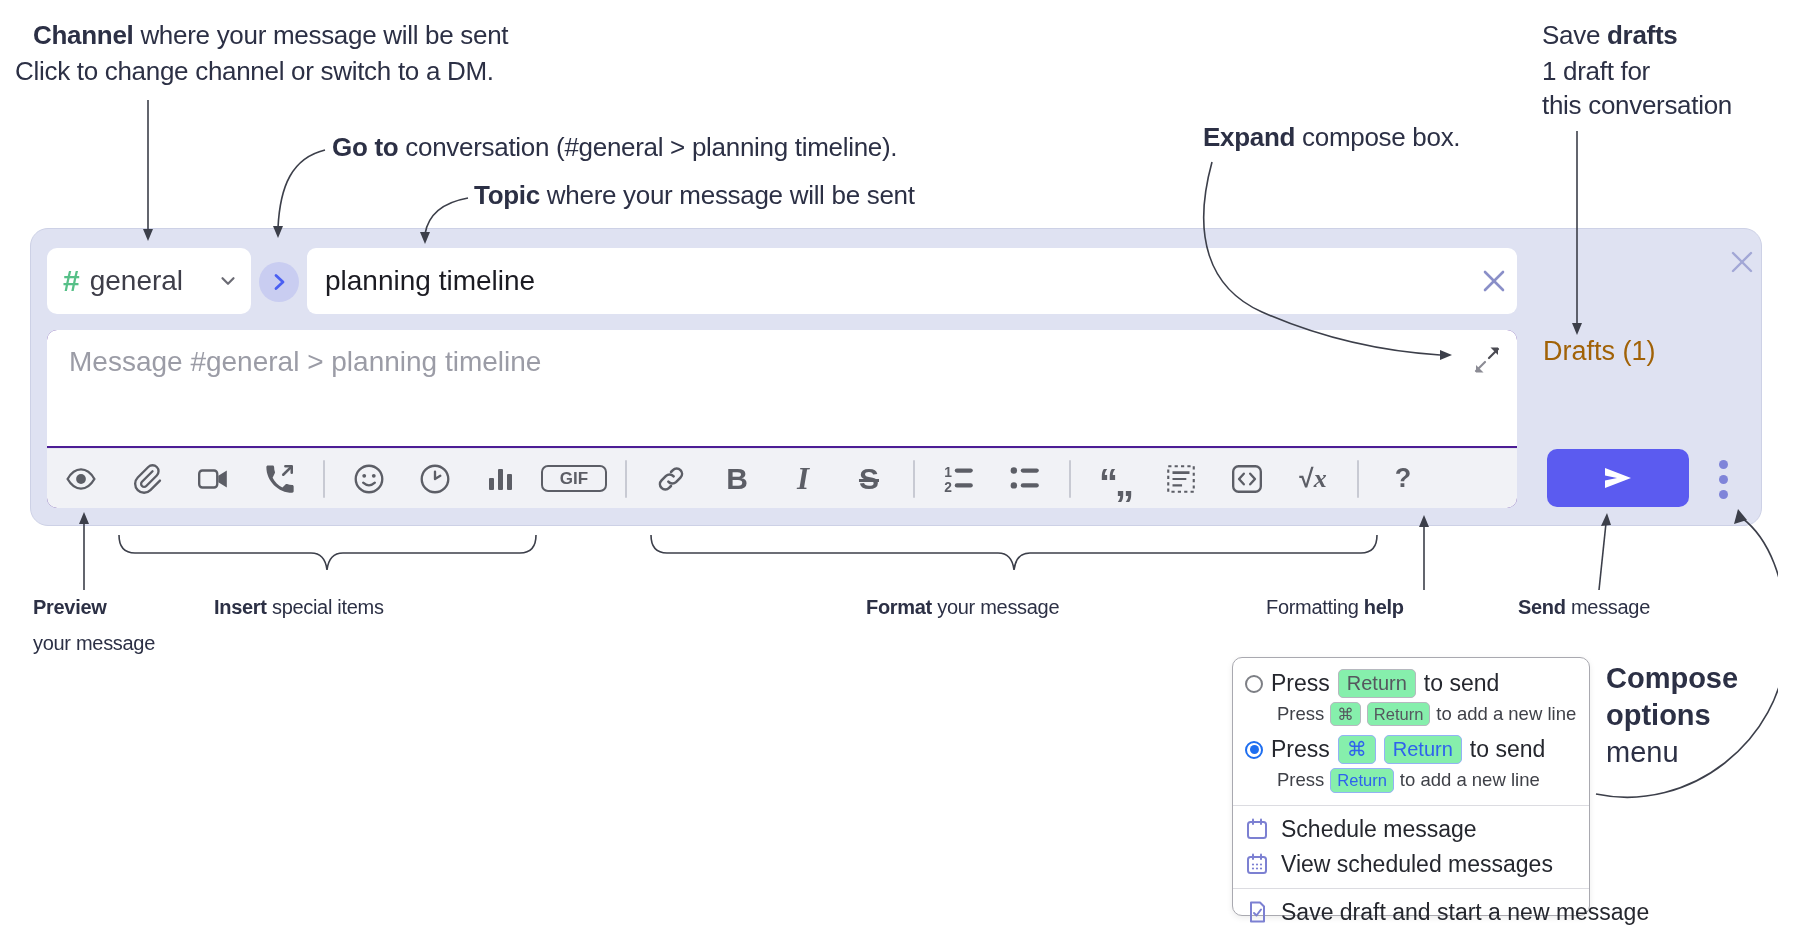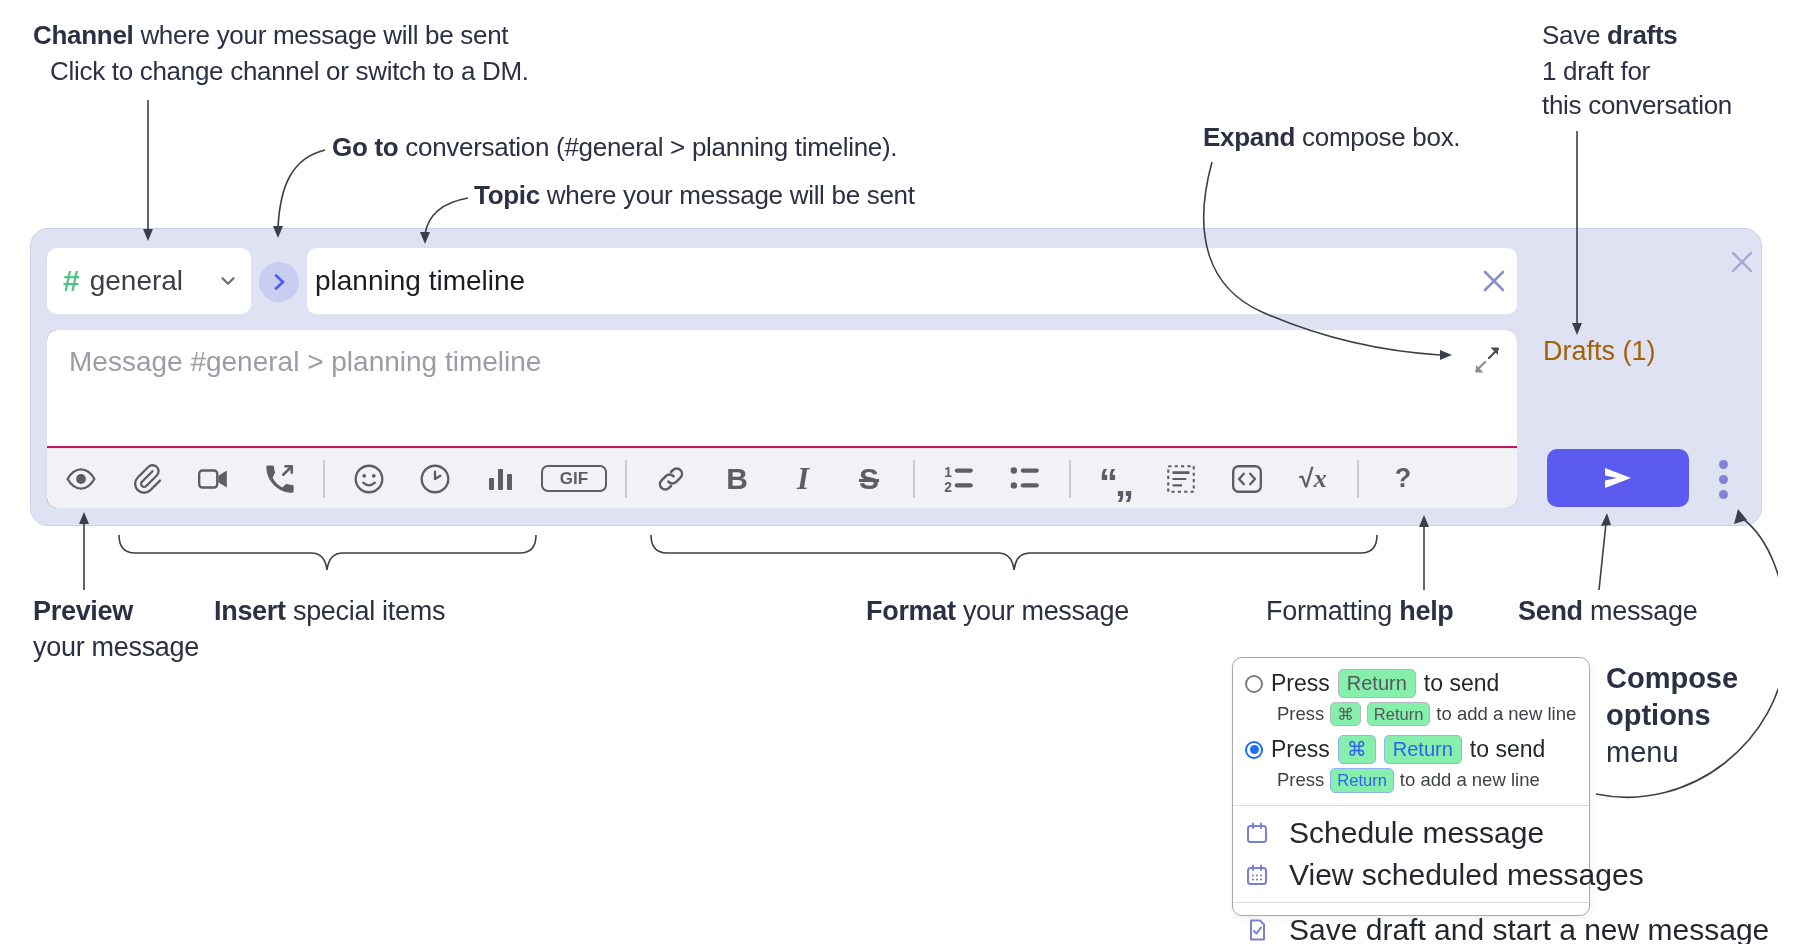--- a/index.html
+++ b/index.html
@@ -15,24 +15,24 @@
   .panel{position:absolute;left:30px;top:228px;width:1732px;height:298px;background:#dfe2f2;
          border:1px solid #cdd1e6;border-radius:18px;box-sizing:border-box;z-index:1;}
   .chan-sel{position:absolute;left:16px;top:19px;width:204px;height:66px;background:#fff;border-radius:10px;
             display:flex;align-items:center;padding:0 12px;box-sizing:border-box;cursor:pointer;}
   .hash{color:#57c088;font-weight:700;font-size:30px;margin:0 4px 0 4px;}
   .chan-name{font-size:28px;color:#3e3e49;font-weight:500;margin:0 10px 0 6px;flex:1;}
   .circle-btn{position:absolute;left:228px;top:33px;width:40px;height:40px;border-radius:50%;
               background:#c9cdf1;display:flex;align-items:center;justify-content:center;cursor:pointer;}
   .topic-input{position:absolute;left:276px;top:19px;width:1210px;height:66px;box-sizing:border-box;
                background:#fff;border:none;border-radius:9px;font-family:"Liberation Sans",sans-serif;
-               font-size:28px;color:#1b1b22;padding:0 60px 0 8px;outline:none;}
+               font-size:28px;color:#1b1b22;padding:0 60px 0 18px;outline:none;}
   .topic-x{position:absolute;left:1446px;top:35px;width:34px;height:34px;cursor:pointer;}
   .panel-x{position:absolute;left:1694px;top:16px;width:34px;height:34px;cursor:pointer;}
-  .msgbox{position:absolute;left:16px;top:101px;width:1470px;height:178px;background:#be185d;
+  .msgbox{position:absolute;left:16px;top:101px;width:1470px;height:178px;background:#4c1d95;
           border-radius:10px;overflow:hidden;}
   .msgarea{display:block;width:100%;height:116px;border:none;resize:none;outline:none;box-sizing:border-box;
            padding:16px 60px 0 22px;font-family:"Liberation Sans",sans-serif;font-size:28px;color:#1b1b22;}
   .msgarea::placeholder{color:#9b9ca6;opacity:1;}
   .expand-ic{position:absolute;right:14px;top:14px;width:32px;height:32px;cursor:pointer;}
   .toolbar{position:absolute;left:0;bottom:0;width:100%;height:60px;background:#f1f2f6;border-top:1px solid #e4e6ee;
            box-sizing:border-box;display:flex;align-items:center;padding:0 0 0 12px;}
   .tbi{width:44px;height:44px;margin-right:22px;display:flex;align-items:center;justify-content:center;
        color:#5c5e66;cursor:pointer;flex:0 0 auto;}
   .tbdiv{width:2px;height:38px;background:#c8cad3;border-radius:1px;margin-right:22px;flex:0 0 auto;}
@@ -56,35 +56,35 @@
          box-shadow:0 2px 6px rgba(0,0,0,0.08);padding:8px 0 0 0;}
   .prow{display:flex;align-items:center;gap:8px;padding:3px 12px;font-size:23px;color:#25272e;white-space:nowrap;}
   .psub{display:flex;align-items:center;gap:6px;padding:1px 12px 6px 44px;font-size:18.5px;color:#3f4148;white-space:nowrap;}
   .radio{width:18px;height:18px;border-radius:50%;border:2px solid #7d7f85;box-sizing:border-box;flex:0 0 auto;cursor:pointer;}
   .radio.sel{border-color:#1e6ef0;position:relative;}
   .radio.sel::after{content:"";position:absolute;left:2.5px;top:2.5px;width:9px;height:9px;border-radius:50%;background:#1e6ef0;}
   .kbd{border:1px solid #b6b8bf;border-radius:5px;background:#86efac;padding:0 8px;font-size:20px;color:#55575e;line-height:1.35;}
   .kbd.sm{font-size:16.5px;padding:0 6px;}
   .kbd.blue{color:#2f62ed;border-color:#93b2f5;}
   .pdiv{height:1px;background:#dcdce1;margin:6px 0;}
-  .mrow{display:flex;align-items:center;gap:20px;padding:4px 12px;font-size:30px;color:#25272e;cursor:pointer;white-space:nowrap;}
+  .mrow{display:flex;align-items:center;gap:12px;padding:4px 12px;font-size:23px;color:#25272e;cursor:pointer;white-space:nowrap;}
   .micon{width:24px;height:24px;flex:0 0 auto;color:#7c80d2;}
 
-  .botlabel{position:absolute;font-size:27px;letter-spacing:-0.3px;white-space:nowrap;}
+  .botlabel{position:absolute;font-size:20px;letter-spacing:-0.3px;white-space:nowrap;}
   .copt{position:absolute;left:1606px;font-size:29px;font-weight:700;white-space:nowrap;}
 </style>
 </head>
 <body>
 
 <div class="canvas">
 
   <div class="ann" style="left:33px;top:20px;">
     <span class="b">Channel</span><span> where your message will be sent</span>
   </div>
-  <div class="ann i" style="left:50px;top:56px;">Click to change channel or switch to a DM.</div>
+  <div class="ann i" style="left:15px;top:56px;">Click to change channel or switch to a DM.</div>
 
   <div class="ann" style="left:332px;top:132px;">
     <span class="b">Go to</span><span> conversation (#general &gt; planning timeline).</span>
   </div>
 
   <div class="ann" style="left:474px;top:180px;">
     <span class="b">Topic</span><span> where your message will be sent</span>
   </div>
 
   <div class="ann" style="left:1203px;top:122px;">

